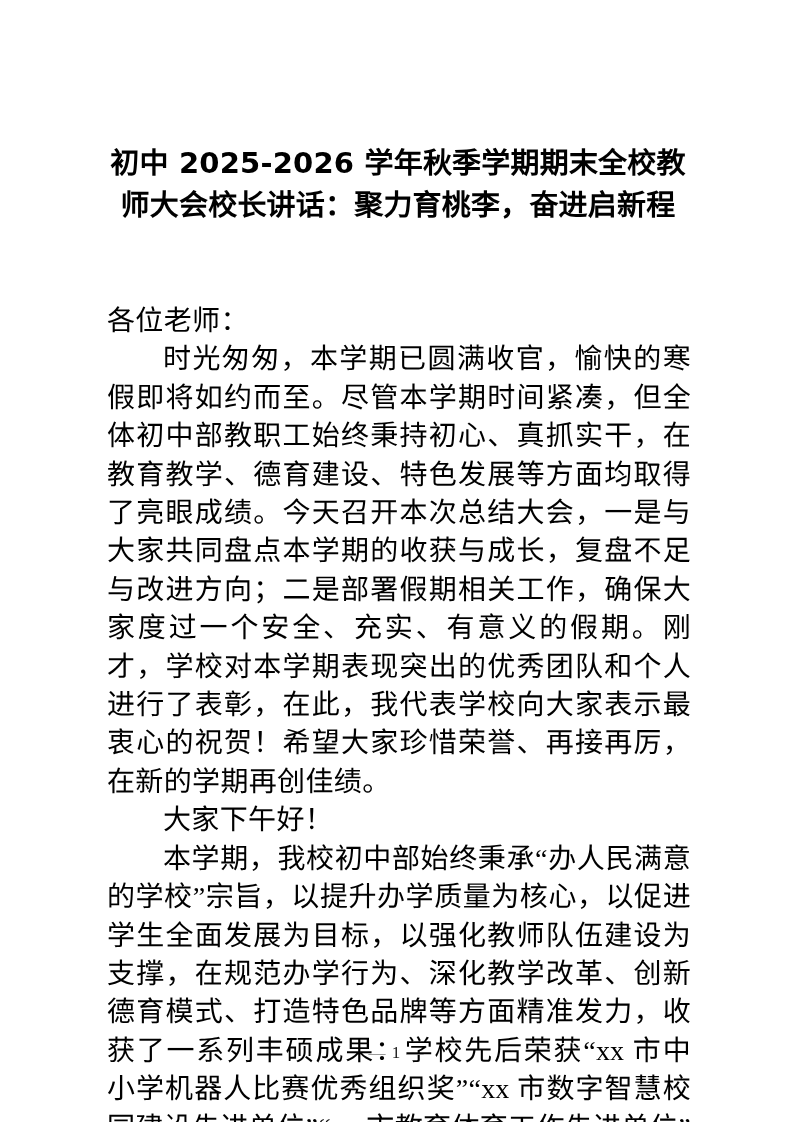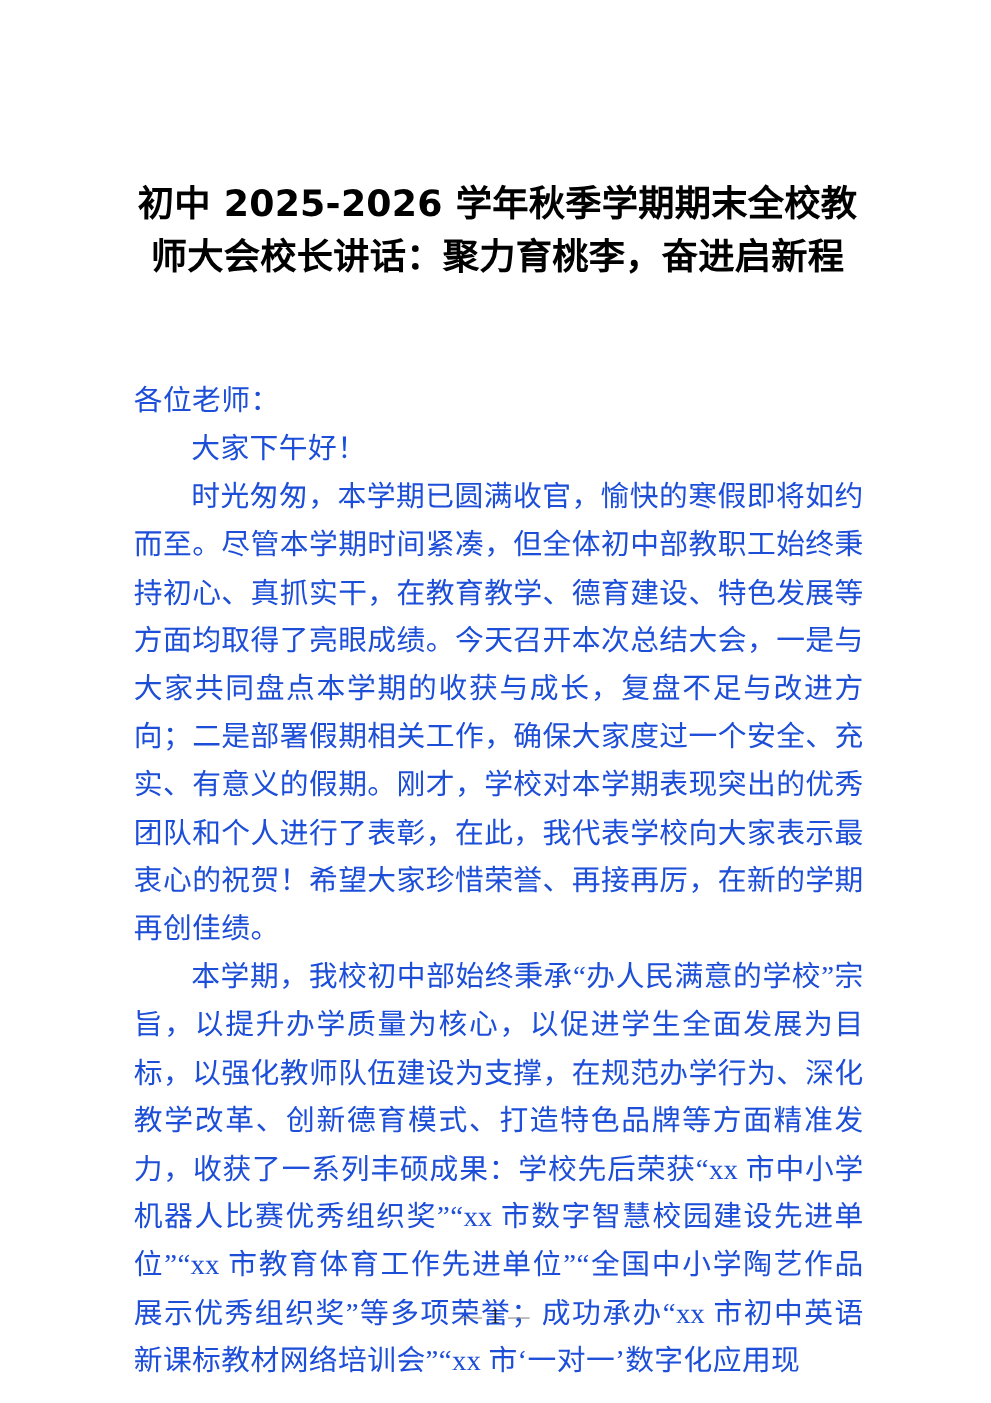--- a/index.html
+++ b/index.html
@@ -46,27 +46,27 @@
     position: absolute;
     left: 107px;
     top: 302px;
     width: 584px;
   }
 
   p.para {
     margin: 0 0 0 0;
     padding: 0;
     font-family: "Liberation Serif", "DejaVu Serif", serif;
-    font-size: 23px;
+    font-size: 28px;
     line-height: 38.4px;
     text-align: justify;
     text-justify: inter-character;
     text-align-last: left;
     word-break: break-all;
-    color: #1d4ed8;
+    color: #000000;
     letter-spacing: 0.35px;
   }
 
   p.para.indent {
     text-indent: 2em;
   }
 
   p.para.salutation {
     text-indent: 0;
   }
@@ -100,23 +100,23 @@
 
 <div class="page">
 
   <div class="doc-title-wrap">
     <h1 class="doc-title">初中 2025-2026 学年秋季学期期末全校教师大会校长讲话：聚力育桃李，奋进启新程</h1>
   </div>
 
   <div class="body-wrap">
     <p class="para salutation">各位老师：</p>
 
+    <p class="para indent">时光匆匆，本学期已圆满收官，愉快的寒假即将如约而至。尽管本学期时间紧凑，但全体初中部教职工始终秉持初心、真抓实干，在教育教学、德育建设、特色发展等方面均取得了亮眼成绩。今天召开本次总结大会，一是与大家共同盘点本学期的收获与成长，复盘不足与改进方向；二是部署假期相关工作，确保大家度过一个安全、充实、有意义的假期。刚才，学校对本学期表现突出的优秀团队和个人进行了表彰，在此，我代表学校向大家表示最衷心的祝贺！希望大家珍惜荣誉、再接再厉，在新的学期再创佳绩。</p>
+
     <p class="para indent">大家下午好！</p>
-
-    <p class="para indent">时光匆匆，本学期已圆满收官，愉快的寒假即将如约而至。尽管本学期时间紧凑，但全体初中部教职工始终秉持初心、真抓实干，在教育教学、德育建设、特色发展等方面均取得了亮眼成绩。今天召开本次总结大会，一是与大家共同盘点本学期的收获与成长，复盘不足与改进方向；二是部署假期相关工作，确保大家度过一个安全、充实、有意义的假期。刚才，学校对本学期表现突出的优秀团队和个人进行了表彰，在此，我代表学校向大家表示最衷心的祝贺！希望大家珍惜荣誉、再接再厉，在新的学期再创佳绩。</p>
 
     <p class="para indent">本学期，我校初中部始终秉承“办人民满意的学校”宗旨，以提升办学质量为核心，以促进学生全面发展为目标，以强化教师队伍建设为支撑，在规范办学行为、深化教学改革、创新德育模式、打造特色品牌等方面精准发力，收获了一系列丰硕成果：学校先后荣获“<span class="bold-latin">xx</span> 市中小学机器人比赛优秀组织奖”“<span class="bold-latin">xx</span> 市数字智慧校园建设先进单位”“<span class="bold-latin">xx</span> 市教育体育工作先进单位”“全国中小学陶艺作品展示优秀组织奖”等多项荣誉；成功承办“<span class="bold-latin">xx</span> 市初中英语新课标教材网络培训会”“<span class="bold-latin">xx</span> 市‘一对一’数字化应用现</p>
   </div>
 
   <div class="footer">
     <span class="dash">—</span>
     <span>1</span>
     <span class="dash">—</span>
   </div>
 

